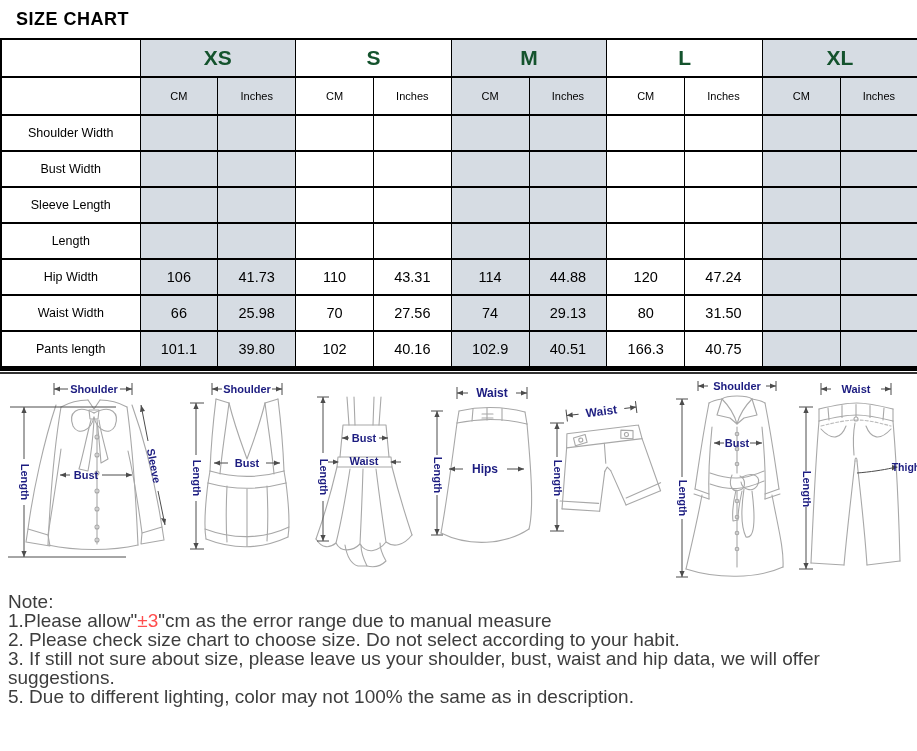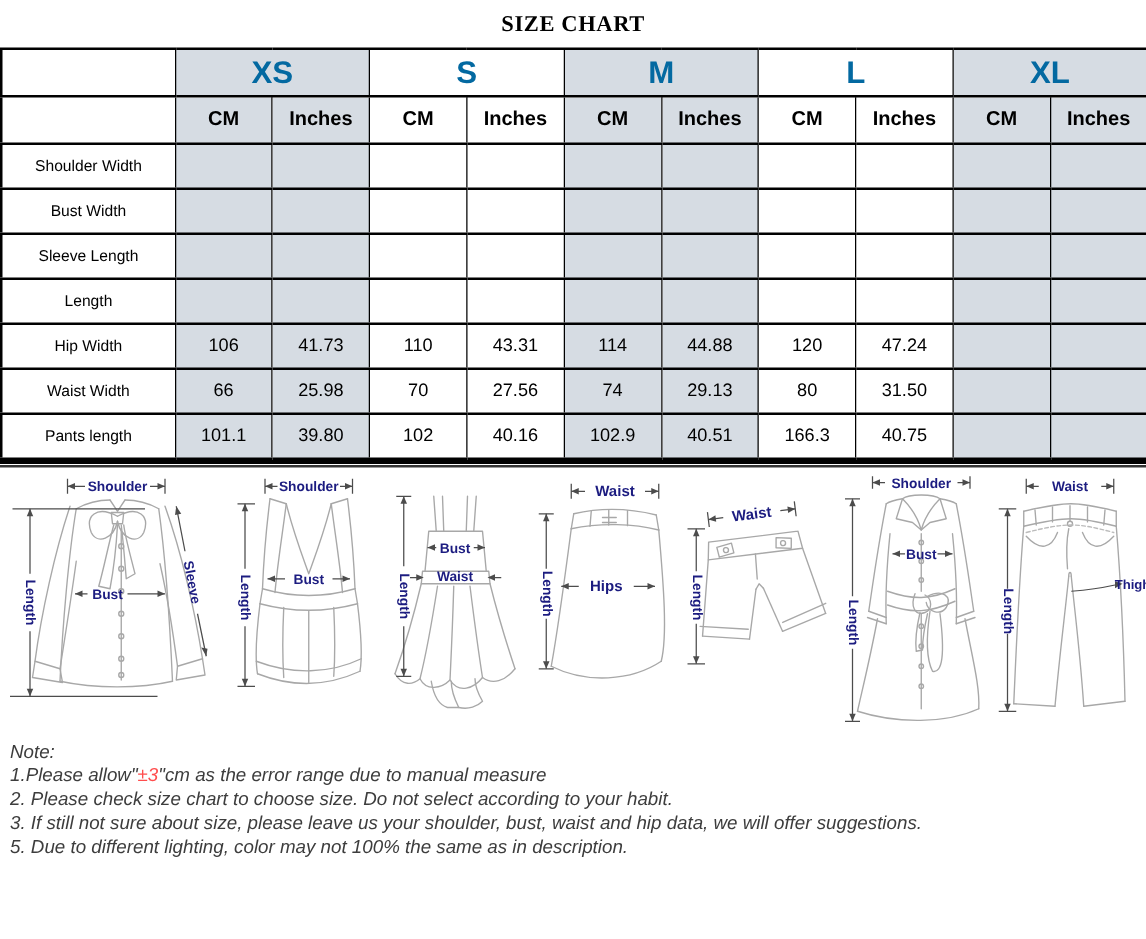--- a/index.html
+++ b/index.html
@@ -1,43 +1,43 @@
 <!DOCTYPE html>
 <html><head>
 <meta charset="utf-8">
 <style>
   html,body{margin:0;padding:0;background:#fff;}
   .page{width:917px;height:751px;position:relative;overflow:hidden;background:#fff;
         font-family:"Liberation Sans",sans-serif;color:#000;}
-  .title{font-size:18px;line-height:21px;font-weight:bold;text-align:center;padding:9px 0 8px;letter-spacing:.5px;font-family:Liberation Serif, serif;}
+  .title{font-size:18px;line-height:21px;font-weight:bold;text-align:left;padding:9px 16px 8px;letter-spacing:.5px;}
 
   table.size{border-collapse:collapse;width:917px;table-layout:fixed;border:2px solid #000;}
   table.size td{border:1px solid #000;border-top-width:2px;border-bottom-width:2px;text-align:center;overflow:hidden;padding:0;}
   .r-size{height:38px}.r-unit{height:38px}.r-data{height:36px}
-  .size-h{color:#0369a1;font-size:25px;font-weight:bold;}
-  .unit-h{font-size:16px;font-weight:bold;}
+  .size-h{color:#14532d;font-size:21px;font-weight:bold;}
+  .unit-h{font-size:11px;font-weight:normal;}
   .row-lbl{font-size:12.5px;}
   .val{font-size:14.5px;}
   .shade{background:#d6dce3;}
   .grp{border-left-width:2px;}
 
   .measure-head{color:#1c1c80;font-weight:bold;font-size:17px;margin:20px 0 4px 10px;}
   .measure-head .arrows{letter-spacing:-1px;}
   .divider{height:6px;background:linear-gradient(#000 0,#000 3px,#fff 3px,#fff 4px,#333 4px,#333 6px);}
 
   .figures{position:relative;height:211px;margin-top:1px;}
   .figures svg{position:absolute;overflow:visible;}
   .m{stroke:#4c4c4c;stroke-width:1;fill:none;}
   .m polygon{fill:#4c4c4c;stroke:none;}
   .g{stroke:#a8a8a8;stroke-width:1.1;fill:none;stroke-linecap:round;stroke-linejoin:round;}
   .lbl{fill:#1c1c80;font-family:"Liberation Sans",sans-serif;font-size:11px;font-weight:bold;text-anchor:middle;}
   .lbl.big{font-size:12px;}
   .lbl.sm{font-size:10.5px;}
 
-  .notes{margin:6px 0 0 8px;font-size:15px;color:#3d3d3d;line-height:19px;font-style:italic;}
+  .notes{margin:6px 0 0 8px;font-size:19px;color:#3d3d3d;line-height:19px;}
   .nred{color:#ff4d4d;}
 </style>
 </head>
 <body>
 
 <div class="page">
 
   <div class="title">SIZE CHART</div>
 
   <table class="size">

